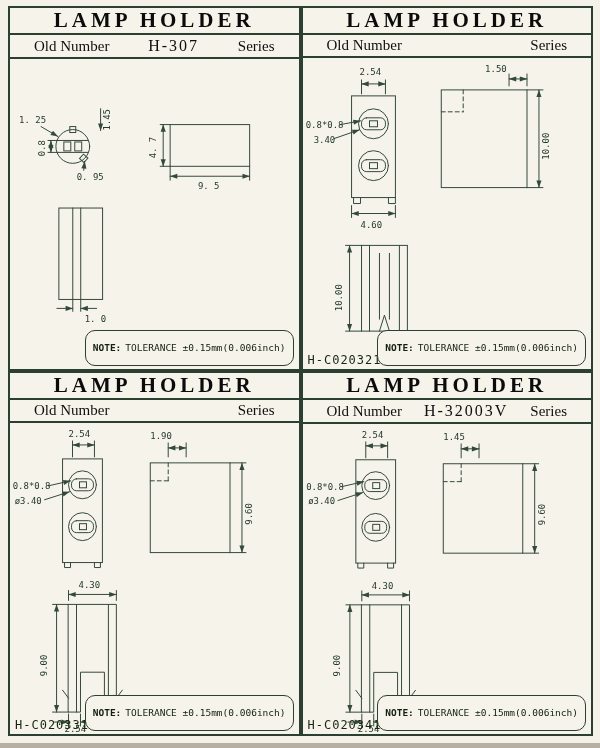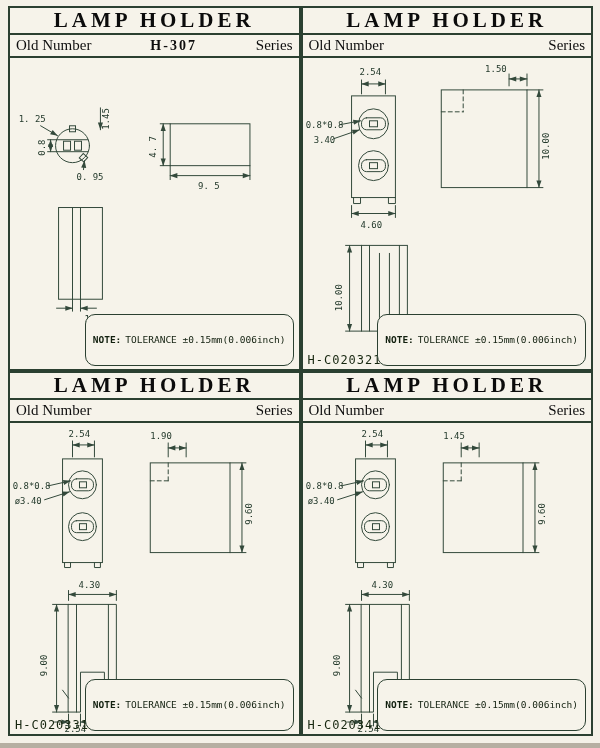--- a/index.html
+++ b/index.html
@@ -5,30 +5,30 @@
   html,body{margin:0;padding:0;background:#8e8a80;}
   .sheet{position:relative;width:600px;height:748px;background:#f4f1e8;overflow:hidden;
          font-family:"Liberation Serif",serif;}
   .sheet::after{content:"";position:absolute;left:0;right:0;bottom:0;height:5px;background:#b6afa2;}
   .grid{position:absolute;left:8px;top:6px;right:7px;bottom:12px;
         display:grid;grid-template-columns:1fr 1fr;grid-template-rows:1fr 1fr;}
   .panel{border:2px solid #2b4031;position:relative;display:flex;flex-direction:column;background:#f6f3ea;}
   .title-row{border-bottom:2px solid #2b4031;text-align:center;font-weight:700;font-size:21px;
              letter-spacing:4px;line-height:25px;color:#0b0b0b;}
   .sub-row{display:flex;justify-content:space-between;align-items:baseline;border-bottom:2px solid #2b4031;
-           padding:0 6px;line-height:21px;color:#0e0e0e;}
+           padding:0 24px;line-height:21px;color:#0e0e0e;}
   .sub-label{font-size:15px;}
-  .sub-model{font-size:14px;font-weight:700;letter-spacing:2px;}
+  .sub-model{font-size:16px;font-weight:400;letter-spacing:2px;}
   .draw{flex:1;position:relative;}
   .draw svg{position:absolute;left:0;top:0;width:100%;height:100%;}
   svg .ln{stroke:#33493b;stroke-width:1;fill:none;stroke-linecap:round;}
   svg .dash{stroke-dasharray:4 3;}
   svg text{font-family:"DejaVu Sans Mono",monospace;font-size:9px;fill:#243a2c;stroke:none;}
   .note-box{position:absolute;right:5px;bottom:3px;border:1.5px solid #2b4031;border-radius:10px;
-            padding:18px 7px;font-family:"DejaVu Sans Mono",monospace;font-size:9.5px;line-height:14px;
+            padding:10px 7px;font-family:"DejaVu Sans Mono",monospace;font-size:9.5px;line-height:14px;
             color:#12200f;white-space:nowrap;background:#f6f3ea;}
   .note-box .nl{margin-right:4px;font-weight:700;}
   .part-code{position:absolute;left:5px;bottom:2px;font-family:"DejaVu Sans Mono",monospace;
              font-size:12px;letter-spacing:1px;color:#16260f;}
 </style>
 </head>
 <body>
 
 <div class="sheet">
 <div class="grid">
@@ -253,20 +253,21 @@
       <div class="note-box">
         <span class="nl">NOTE:</span><span>TOLERANCE ±0.15mm(0.006inch)</span>
       </div>
     </div>
   </div>
 
   <div class="panel">
     <div class="title-row">LAMP HOLDER</div>
     <div class="sub-row">
       <span class="sub-label">Old Number</span>
+      <span class="sub-model">H-32003V</span>
       <span class="sub-label">Series</span>
     </div>
     <div class="draw">
       <svg viewBox="0 0 288 312" preserveAspectRatio="xMidYMin meet">
         <defs>
           <marker id="ar4" viewBox="0 0 10 10" refX="9.5" refY="5" markerWidth="8" markerHeight="8" orient="auto-start-reverse">
             <path d="M0.5,1.8 L9.8,5 L0.5,8.2 Z" fill="#33493b"></path>
           </marker>
         </defs>
         <g class="ln">

